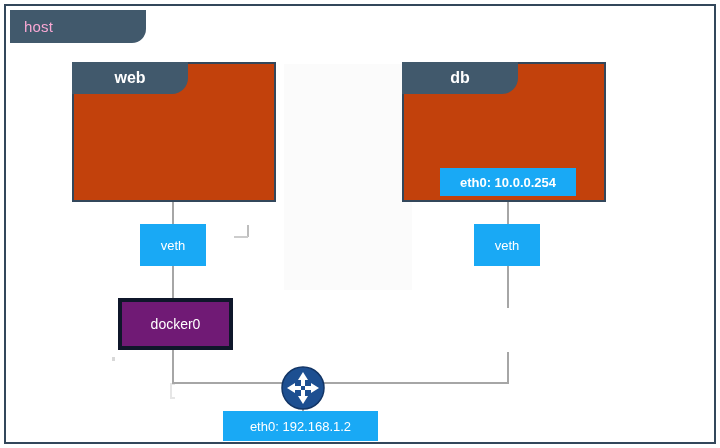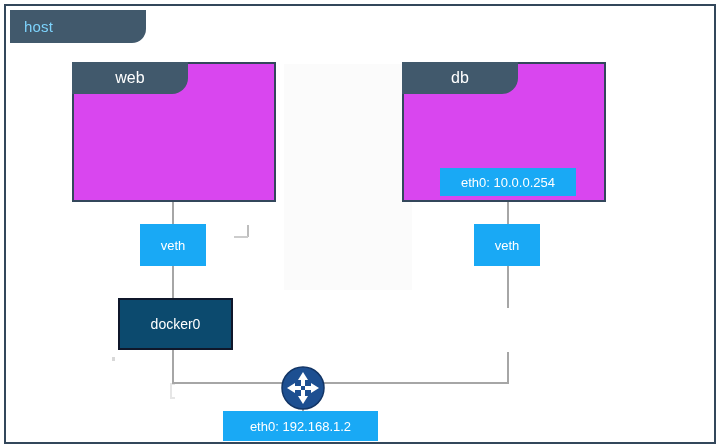--- a/index.html
+++ b/index.html
@@ -33,21 +33,21 @@
     top: 4px;
     width: 136px;
     height: 33px;
     background: #41596c;
     border-bottom-right-radius: 14px;
     display: flex;
     align-items: center;
     padding-left: 14px;
   }
   .host-tab-label {
-    color: #7dd3fc;
+    color: #f9a8d4;
     font-size: 15px;
     letter-spacing: .2px;
     text-align: center;
   }
 
   
   .faint-panel {
     position: absolute;
     left: 278px;
     top: 58px;
@@ -87,21 +87,22 @@
     height: 16px;
     border-left: 2px solid #e6e6e6;
     border-top: 2px solid #e6e6e6;
     border-bottom: 2px solid #e6e6e6;
   }
 
   
   .container-box {
     position: absolute;
     border: 2px solid #33475b;
-    background: #d946ef;
+    background: #c2410c;
+    font-weight: bold;
   }
   .container-tab {
     position: absolute;
     left: -2px;
     top: -2px;
     height: 32px;
     background: #41596c;
     border-bottom-right-radius: 16px;
     display: flex;
     align-items: center;
@@ -126,22 +127,22 @@
   }
   .chip-eth { height: 28px; }
   .chip-veth {
     height: 42px;
     font-size: 13px;
   }
 
   
   .bridge {
     position: absolute;
-    background: #0c4a6e;
-    border: 2px solid #0f172a;
+    background: #701a75;
+    border: 4px solid #0f172a;
     display: flex;
     align-items: center;
     justify-content: center;
     color: #ffffff;
     font-size: 14px;
   }
 
   
   .line-v {
     position: absolute;

